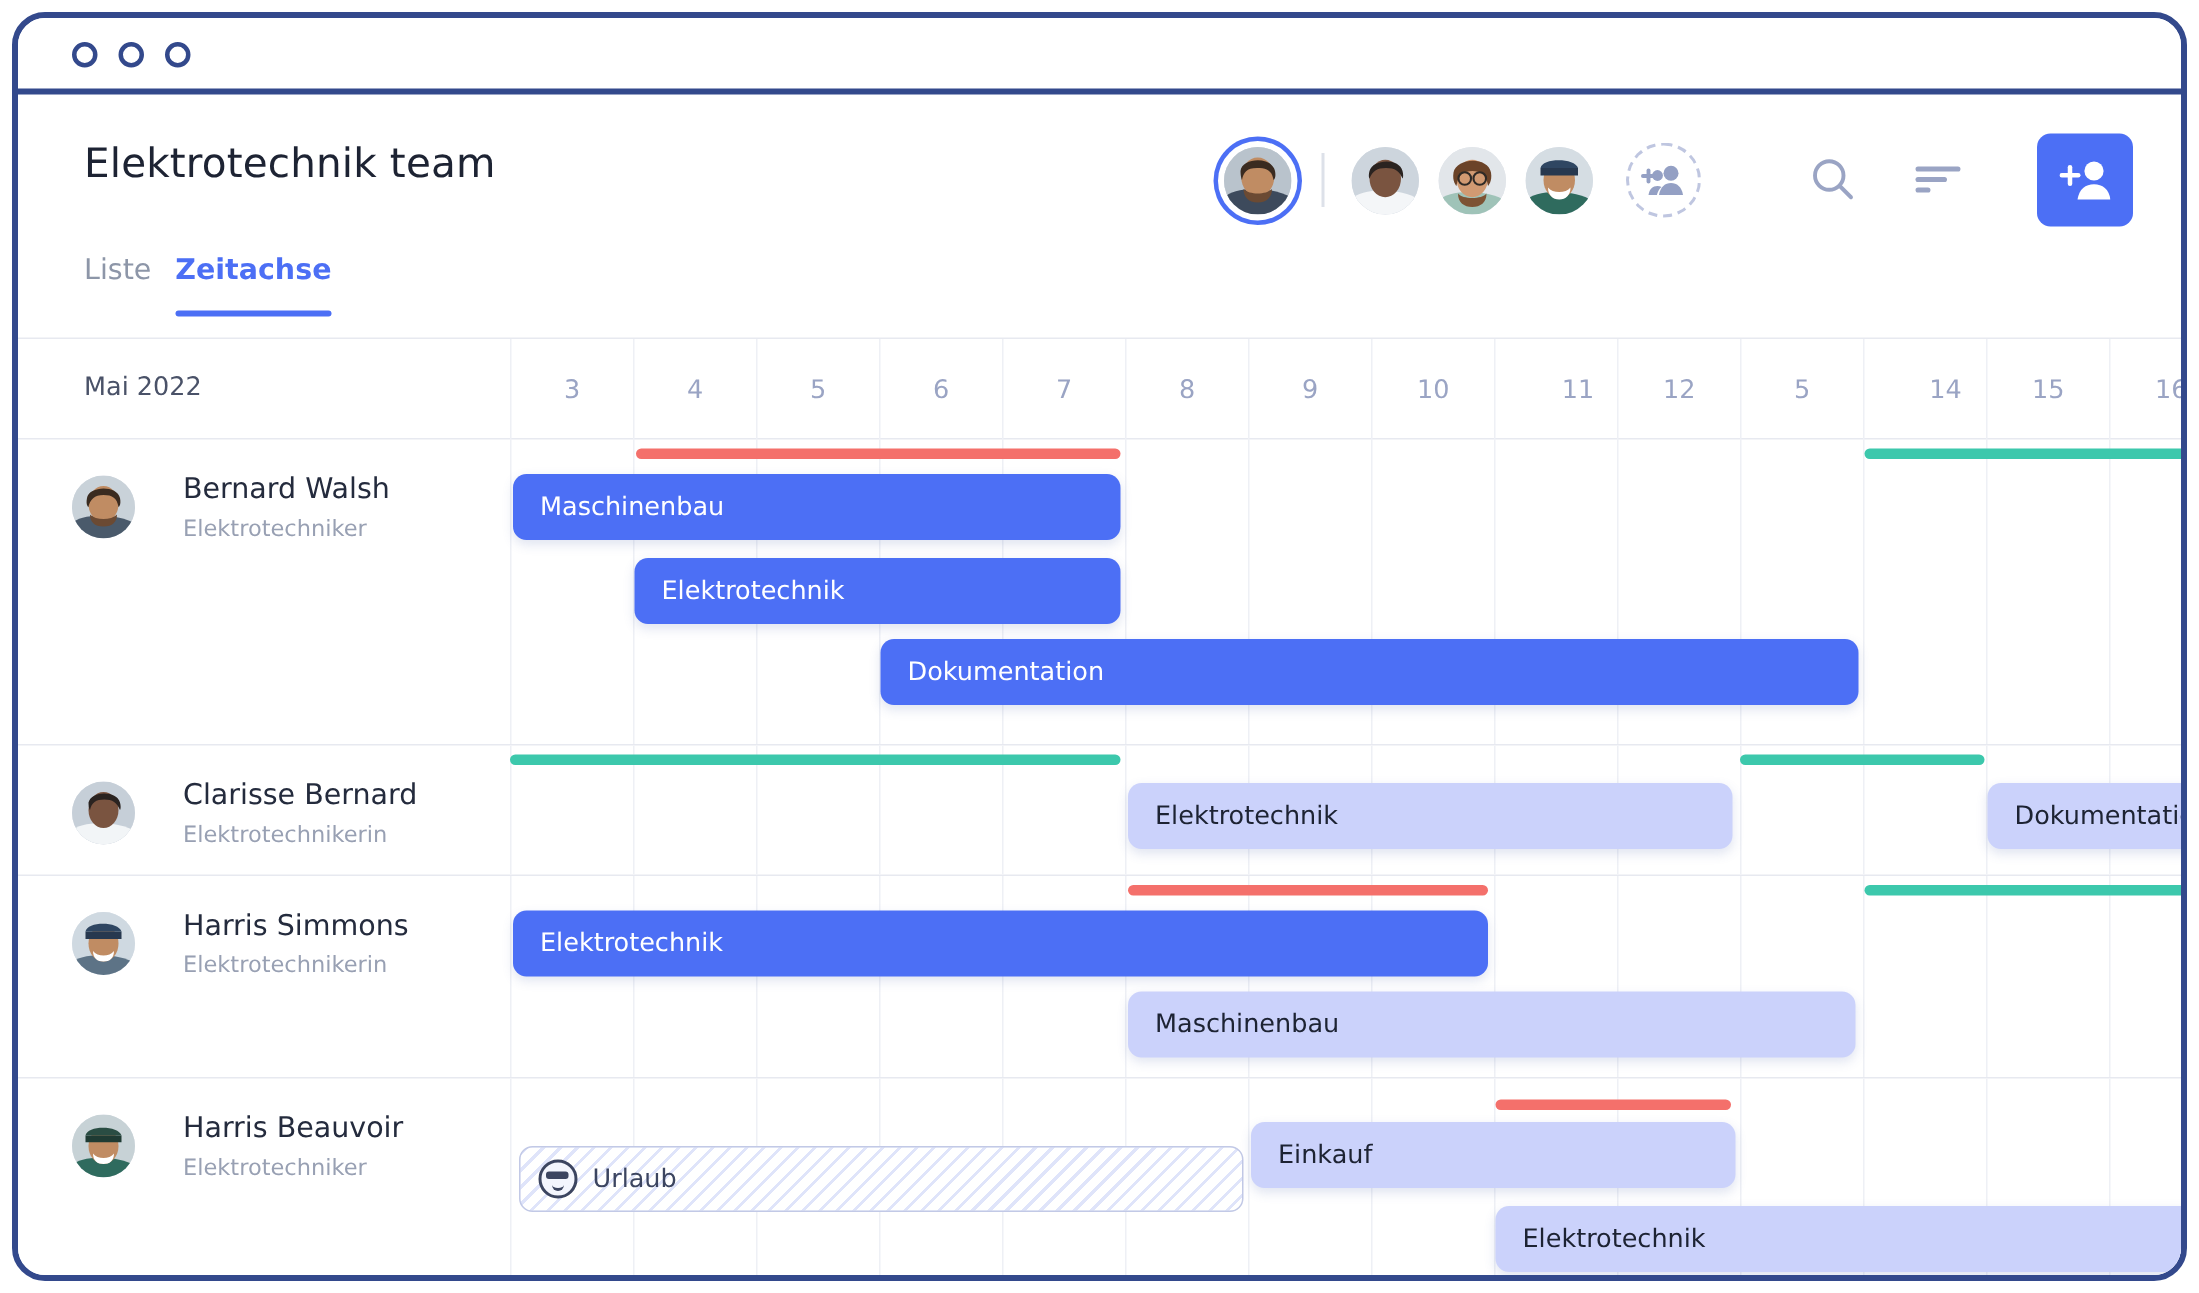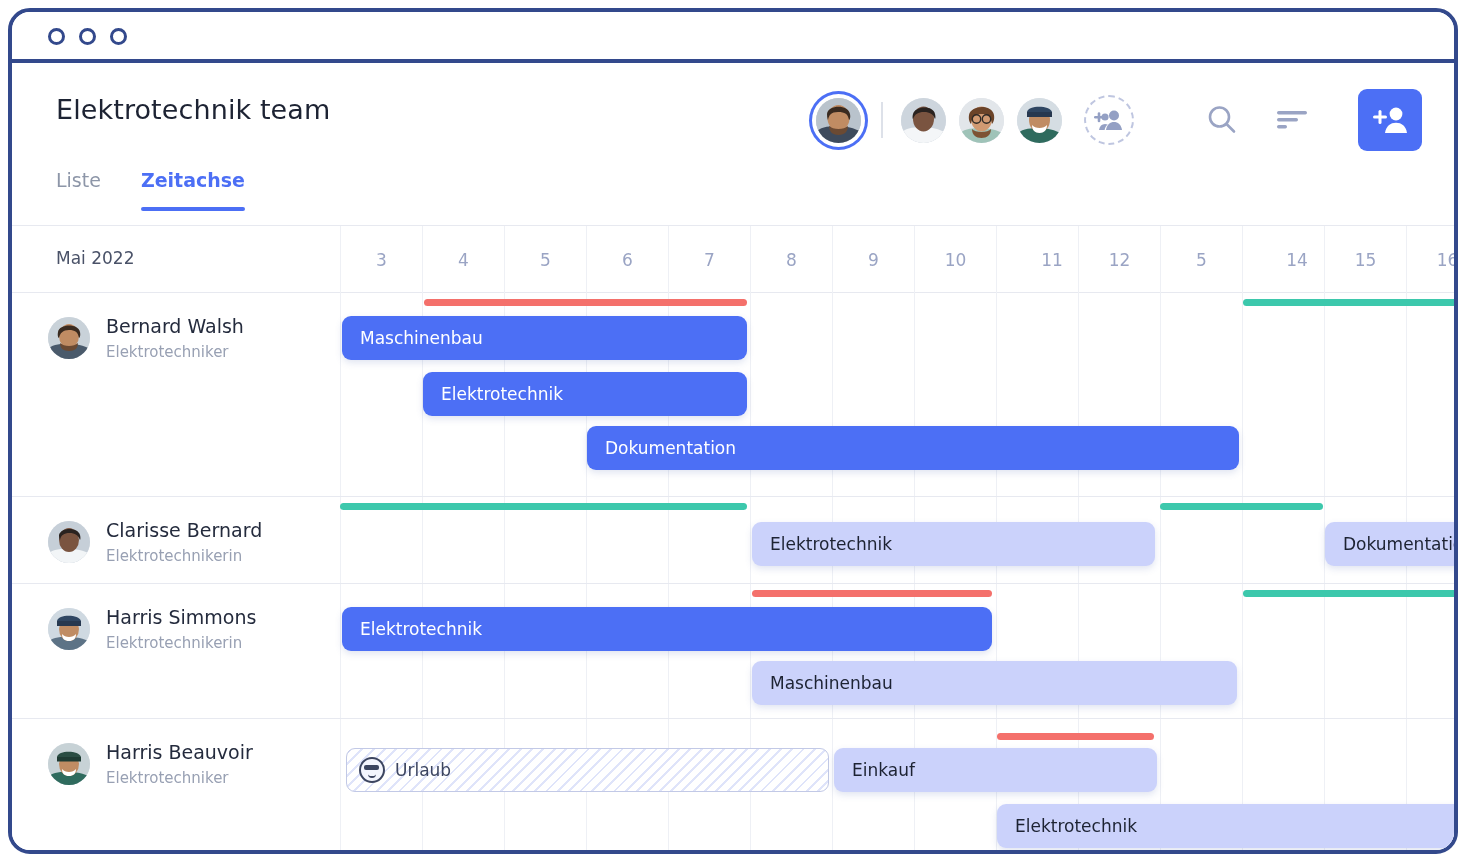--- a/index.html
+++ b/index.html
@@ -103,21 +103,21 @@
     margin-left: 44px;
     display: flex; align-items: center; justify-content: center;
     flex: 0 0 auto;
     border: none; cursor: pointer;
   }
 
   
   #tabs {
     position: absolute;
     left: 44px; top: 102px;
-    display: flex; gap: 40px;
+    display: flex; gap: 16px;
     align-items: flex-end;
   }
   .tab {
     font-size: 19px;
     color: #8d96a8;
     padding-bottom: 20px;
     position: relative;
     cursor: pointer;
   }
   .tab.active { color: #4C6FF5; font-weight: bold; }
@@ -174,21 +174,21 @@
     display: flex; align-items: center;
     z-index: 3;
   }
   .row-avatar {
     width: 42px; height: 42px;
     border-radius: 50%;
     overflow: hidden;
     background: #dfe3ea;
     flex: 0 0 auto;
   }
-  .row-meta { margin-left: 16px; }
+  .row-meta { margin-left: 32px; }
   .row-name {
     font-size: 19px; color: #242b3d;
     line-height: 1.25;
   }
   .row-role {
     font-size: 15px; color: #98a0b3;
     margin-top: 4px;
   }
 
   .bar {
@@ -205,20 +205,21 @@
   .bar.solid { background: #4C6FF5; color: #ffffff; }
   .bar.light { background: #CBD2FB; color: #1d2333; }
   .bar.hatch {
     background-color: #eef1fd;
     background-image: repeating-linear-gradient(
       -45deg, #ffffff 0 6px, #dfe4fa 6px 8px);
     border: 1px solid #c2c9e6;
     color: #3c4560;
     box-shadow: none;
     padding-left: 12px;
+    margin-top: 16px;
   }
   .marker {
     position: absolute;
     height: 7px;
     border-radius: 4px;
     z-index: 2;
   }
   .marker.red   { background: #F4706B; }
   .marker.green { background: #3CC8AC; }
 

